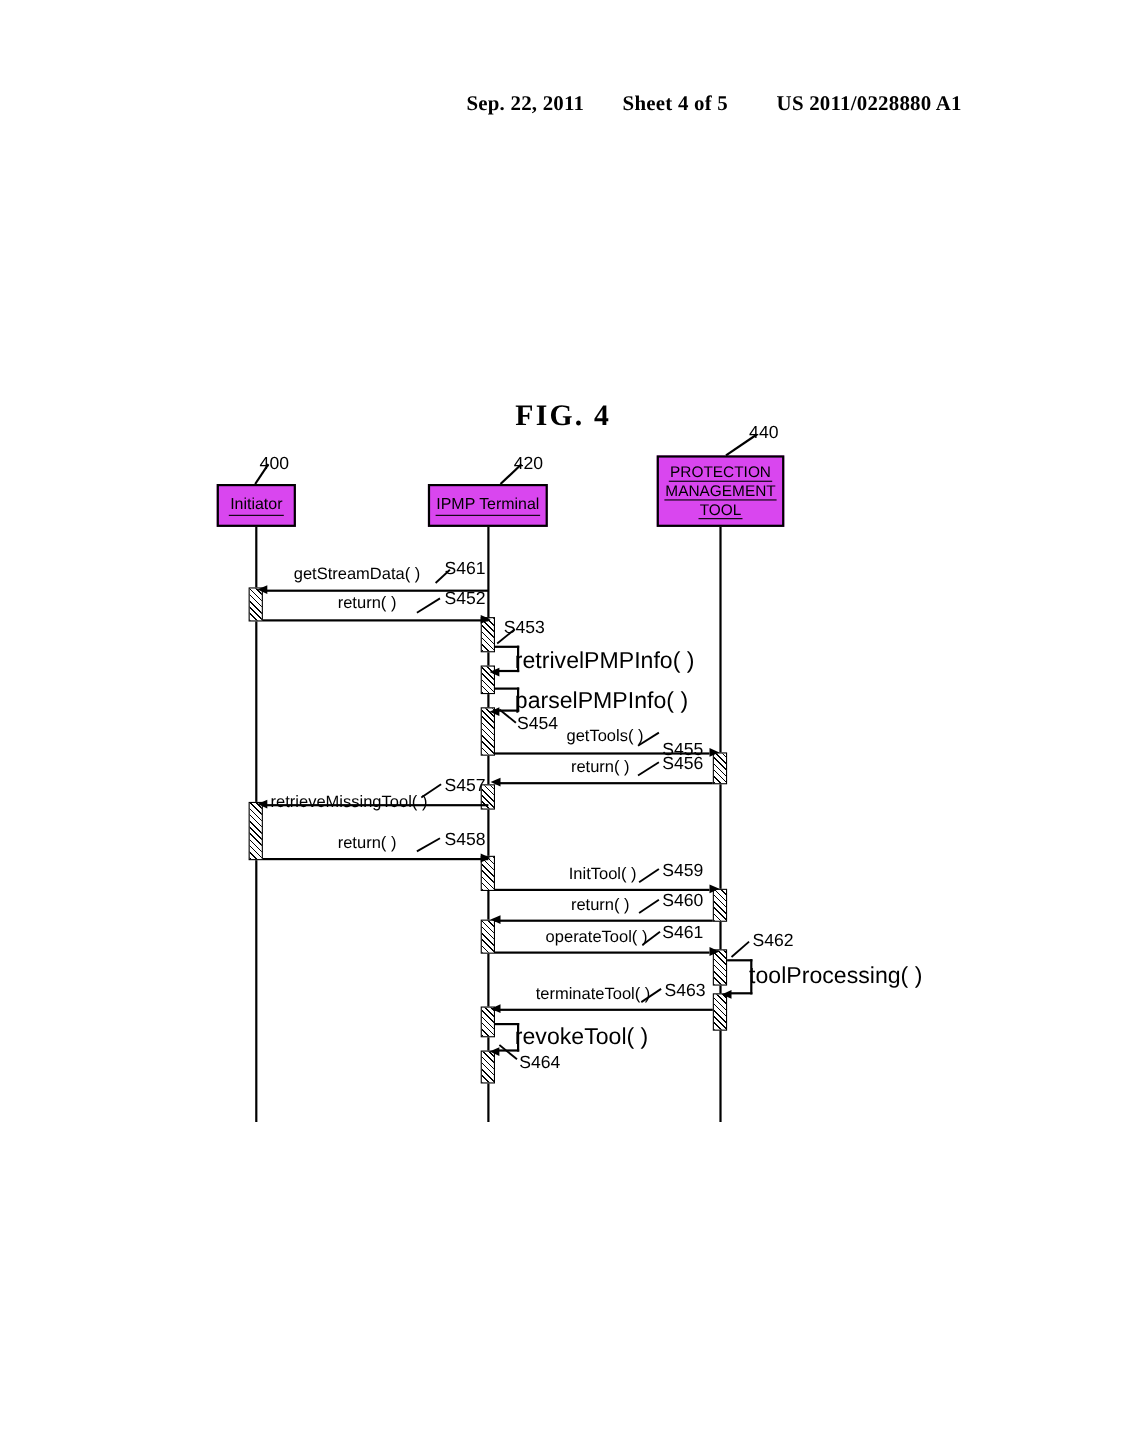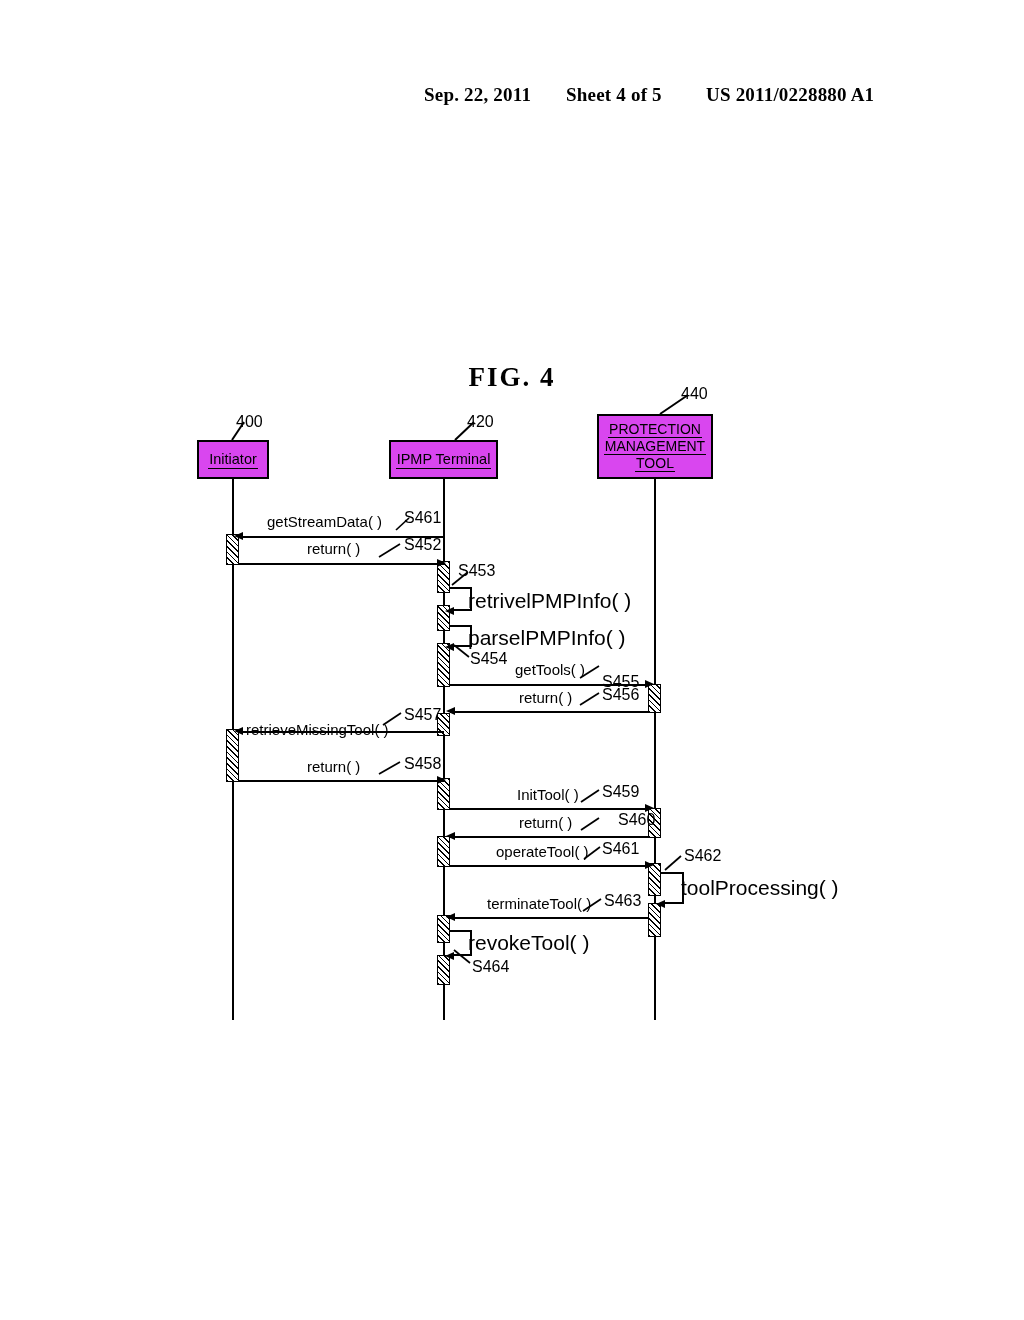--- a/index.html
+++ b/index.html
@@ -260,21 +260,21 @@
   <span class="step-label" style="left:404px; top:755px;">S458</span>
 
   <div class="msg-line" style="left:450px; top:808px; width:195px;"></div>
   <div class="arrow-head right" style="left:645px; top:804px;"></div>
   <span class="msg-label" style="left:517px; top:786px;">InitTool( )</span>
   <span class="step-label" style="left:602px; top:783px;">S459</span>
 
   <div class="msg-line" style="left:450px; top:836px; width:198px;"></div>
   <div class="arrow-head left" style="left:446px; top:832px;"></div>
   <span class="msg-label" style="left:519px; top:814px;">return( )</span>
-  <span class="step-label" style="left:602px; top:811px;margin-left:16px;">S460</span>
+  <span class="step-label" style="left:602px; top:811px;">S460</span>
 
   <div class="msg-line" style="left:450px; top:865px; width:195px;"></div>
   <div class="arrow-head right" style="left:645px; top:861px;"></div>
   <span class="msg-label" style="left:496px; top:843px;">operateTool( )</span>
   <span class="step-label" style="left:602px; top:840px;">S461</span>
 
   <div class="selfcall" style="left:661px; top:872px; width:23px; height:32px;"></div>
   <div class="arrow-head left" style="left:656px; top:900px;"></div>
   <span class="selfcall-label" style="left:681px; top:876px;">toolProcessing( )</span>
   <span class="step-label" style="left:684px; top:847px;">S462</span>

